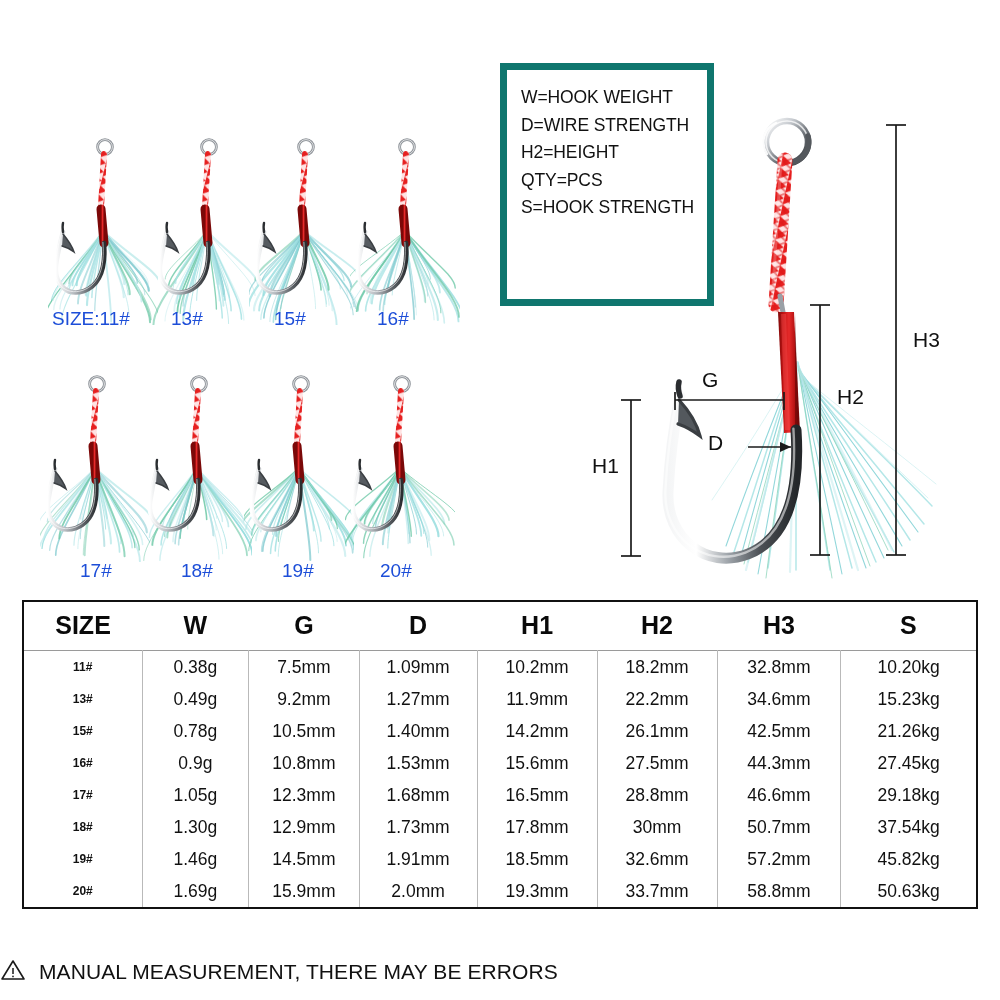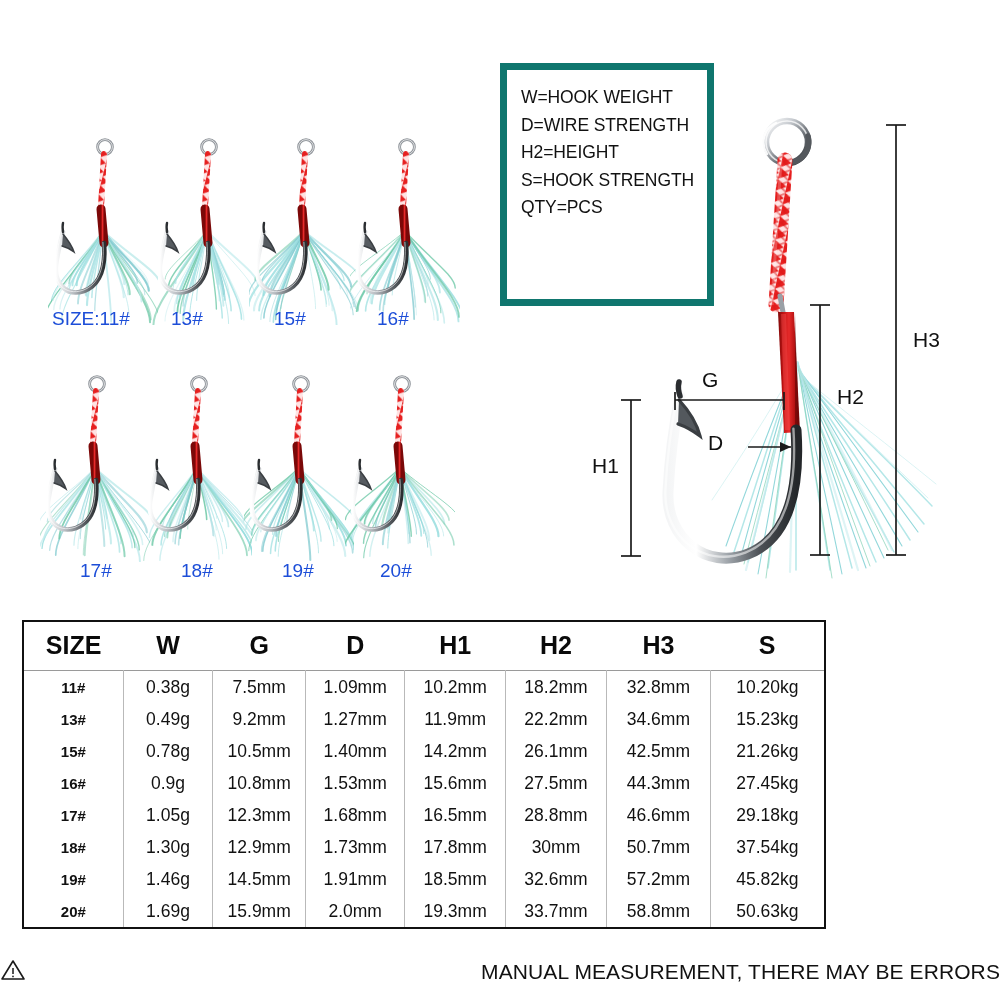--- a/index.html
+++ b/index.html
@@ -48,22 +48,22 @@
   .dimlabel {
     position: absolute;
     font-size: 21px;
     color: #111111;
     white-space: nowrap;
   }
 
   
   #table-wrap {
     position: absolute;
-    left: 22px; top: 620px;
-    width: 804px;
+    left: 22px; top: 600px;
+    width: 956px;
   }
   table.spec {
     width: 100%;
     border-collapse: collapse;
     table-layout: fixed;
     background: #ffffff;
   }
   table.spec thead th {
     font-size: 25px;
     font-weight: bold;
@@ -76,36 +76,36 @@
   table.spec thead tr { border-bottom: 1.5px solid #9a9a9a; }
   table.spec tbody td {
     font-size: 17.5px;
     color: #111111;
     text-align: center;
     padding: 5.5px 0 5.5px 0;
     border-right: 1.2px solid #b9b9b9;
     background: #ffffff;
   }
   table.spec tbody td:last-child { border-right: none; }
-  table.spec tbody td.sizecol { font-weight: bold; font-size: 15px; }
+  table.spec tbody td.sizecol { font-weight: bold; font-size: 12px; }
   #table-wrap .tbl-box {
     border-left: 2.5px solid #111111;
     border-right: 2.5px solid #111111;
     border-bottom: 2.5px solid #111111;
     border-top: 2.5px solid #111111;
   }
 
   
   #footer {
     position: absolute;
     left: 0; top: 958px;
     width: 1000px;
     display: flex;
     align-items: center;
-    justify-content: space-between;
+    justify-content: flex-start;
     gap: 13px;
   }
   #footer .ftext {
     font-size: 21px;
     color: #111111;
     letter-spacing: 0.1px;
     white-space: nowrap;
   }
 </style>
 </head>
@@ -660,22 +660,22 @@
       <path d="M15 99 C 20 105 24 111 26 117 C 22 114 18 112 14 111" stroke="#3a3e42" stroke-width="1.5" fill="#565b60"></path>
     </g>
   </svg></div>
       <div class="hook-label" style="left: 380px; top: 560px;">20#</div>
     </div>
 
   <div id="legend">
     <div class="lline">W=HOOK WEIGHT</div>
     <div class="lline">D=WIRE STRENGTH</div>
     <div class="lline">H2=HEIGHT</div>
+    <div class="lline">QTY=PCS</div>
     <div class="lline">S=HOOK STRENGTH</div>
-    <div class="lline">QTY=PCS</div>
   </div>
 
   <div id="bighook">
     <svg width="400" height="510" viewBox="0 0 400 510">
       <defs>
         <linearGradient id="steelG" x1="0" y1="0" x2="1" y2="0">
           <stop offset="0%" stop-color="#f4f5f6"></stop>
           <stop offset="22%" stop-color="#ffffff"></stop>
           <stop offset="48%" stop-color="#9aa0a6"></stop>
           <stop offset="72%" stop-color="#4c5055"></stop>

